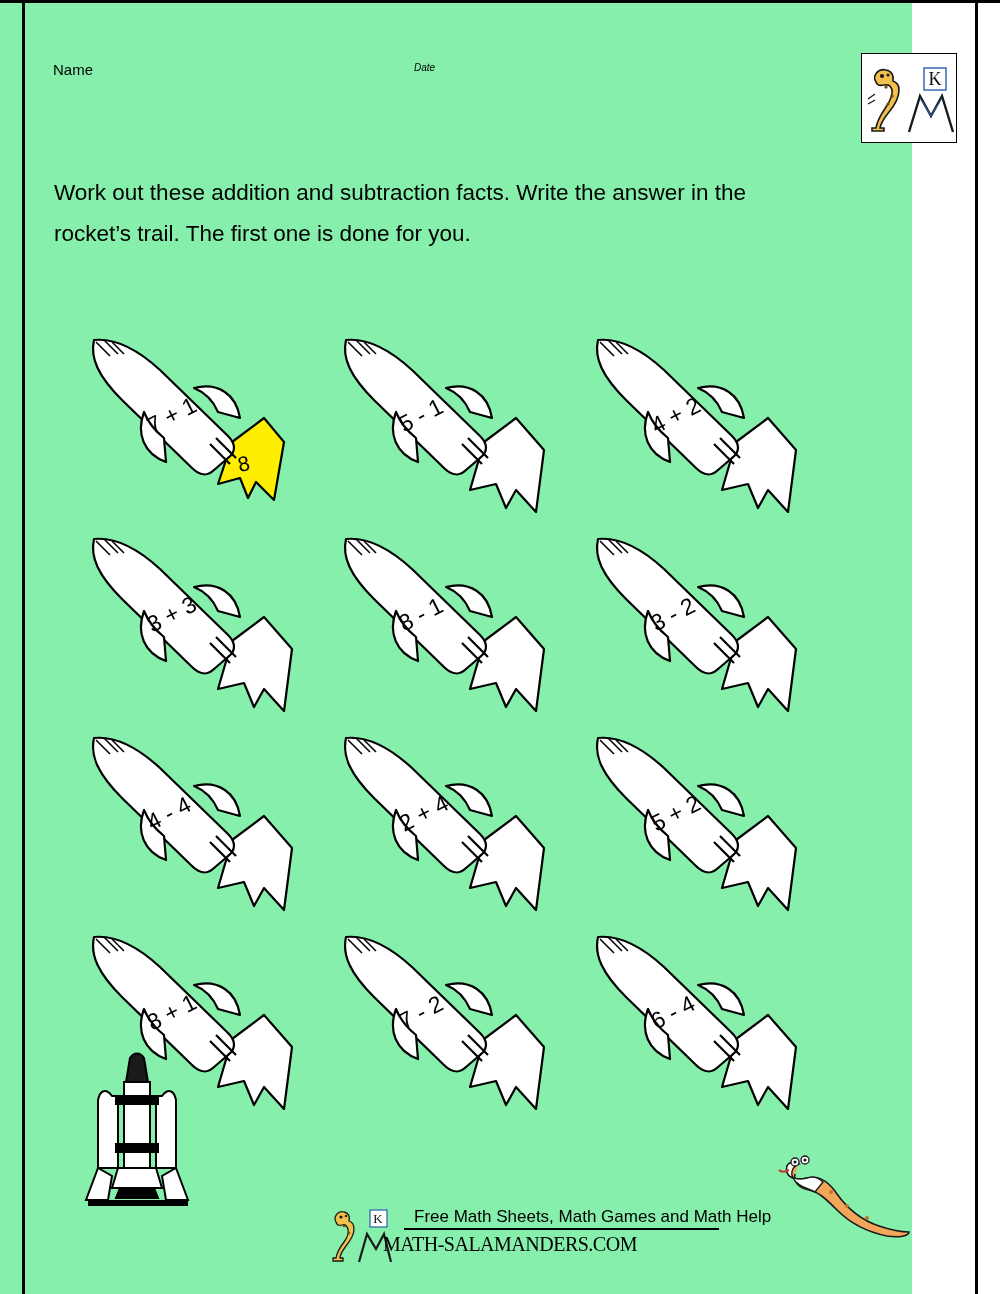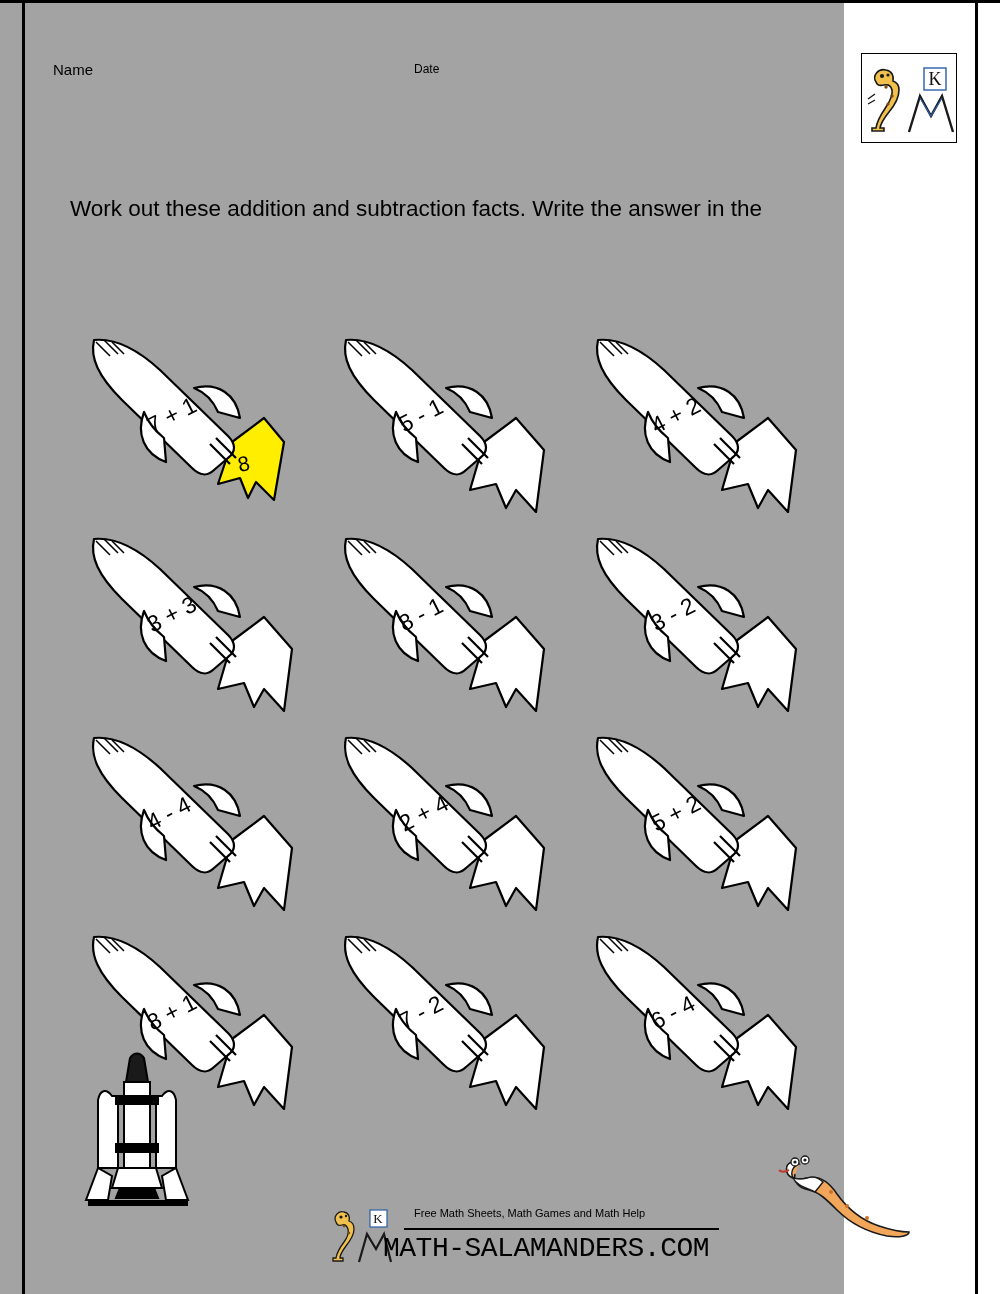--- a/index.html
+++ b/index.html
@@ -11,23 +11,23 @@
     width: 1000px;
     height: 1294px;
     font-family: "Liberation Sans", sans-serif;
     color: #000000;
     position: relative;
     overflow: hidden;
   }
   .page {
     position: absolute;
     left: 0; top: 0;
-    width: 844px;
+    width: 912px;
     height: 1294px;
-    background: #a3a3a3;
+    background: #86efac;
   }
   
   .frame-top {
     position: absolute;
     left: 0; top: 0;
     width: 1000px; height: 3px;
     background: #000000;
   }
   .frame-left {
     position: absolute;
@@ -45,42 +45,43 @@
   .name-label {
     position: absolute;
     left: 53px; top: 61px;
     font-size: 15px;
     font-family: "Liberation Sans", sans-serif;
     color: #000;
   }
   .date-label {
     position: absolute;
     left: 414px; top: 62px;
-    font-size: 12px;
-    color: #000;
+    font-size: 10px;
+    color: #000;
+    font-style: italic;
   }
   .title {
     position: absolute;
     left: 54px; top: 108px;
     font-size: 27px;
     letter-spacing: 0.2px;
     color: #1a4f8a;
     font-family: "Liberation Sans", sans-serif;
     white-space: nowrap;
   }
   .instructions {
     position: absolute;
     left: 54px; top: 172px;
     width: 880px;
     font-size: 22.5px;
     line-height: 41px;
     color: #000;
     font-family: "Liberation Sans", sans-serif;
   }
-  .instructions p { margin: 16px; }
+  .instructions p { margin: 0; }
 
   
   .logo-box {
     position: absolute;
     left: 861px; top: 53px;
     width: 94px; height: 88px;
     border: 1px solid #000;
     background: #fff;
     overflow: hidden;
   }
@@ -112,35 +113,35 @@
 
   
   .shuttle {
     position: absolute;
     left: 78px; top: 1052px;
     width: 130px; height: 160px;
   }
   .footer-tagline {
     position: absolute;
     left: 414px; top: 1207px;
-    font-size: 11px;
+    font-size: 17px;
     color: #000;
     white-space: nowrap;
   }
   .footer-rule {
     position: absolute;
     left: 404px; top: 1228px;
     width: 315px; height: 2px;
     background: #000;
   }
   .footer-brand {
     position: absolute;
     left: 383px; top: 1233px;
-    font-size: 28px;
-    font-family: Liberation Mono, monospace;
+    font-size: 20px;
+    font-family: Liberation Serif, serif;
     letter-spacing: -0.5px;
     color: #000;
     white-space: nowrap;
   }
   .footer-logo {
     position: absolute;
     left: 326px; top: 1200px;
     width: 66px; height: 68px;
   }
   .lizard {
@@ -180,20 +181,21 @@
       </g>
       <rect x="62" y="14" width="22" height="22" fill="#ffffff" stroke="#2a5fa8" stroke-width="1.4"></rect>
       <text x="73" y="31" font-family="Liberation Serif, serif" font-size="18" text-anchor="middle" fill="#111">K</text>
       <path d="M58 44 L69 62 L80 44" stroke="#2a5fa8" stroke-width="1.2" fill="none"></path>
     </svg>
   </div>
 
 
   <div class="instructions">
     <p>Work out these addition and subtraction facts. Write the answer in the</p>
+    <p>rocket’s trail. The first one is done for you.</p>
   </div>
 
   <div class="rocket" style="left:78px; top:332px;">
     <svg width="300" height="200" viewBox="0 0 300 200">
       <g fill="#ffffff" stroke="#000000" stroke-width="2.2" stroke-linejoin="round">
 
         <path d="M186 86 L206 110 L196 168 L178 150 L170 166 L162 146 L140 152 L154 110 Z" fill="#ffee00" stroke="#000000" stroke-width="2.2"></path>
 
         <path d="M16 8 C36 6 58 16 82 38 L150 104 C158 112 158 120 150 126 L136 138 C130 144 122 144 114 136 L44 68 C20 44 12 26 16 8 Z"></path>
 

